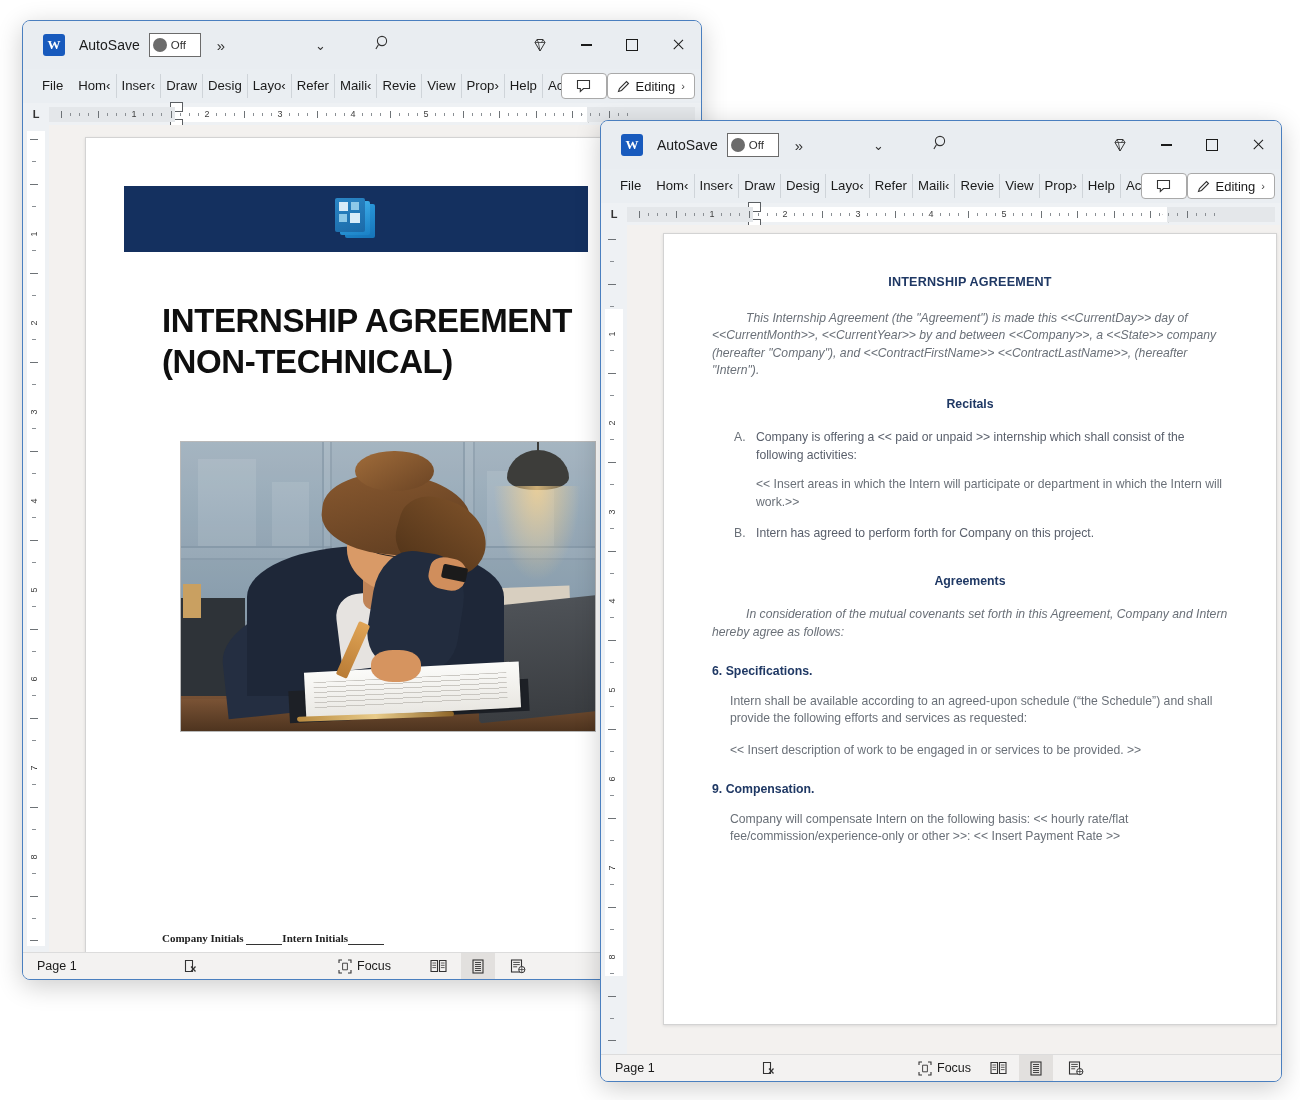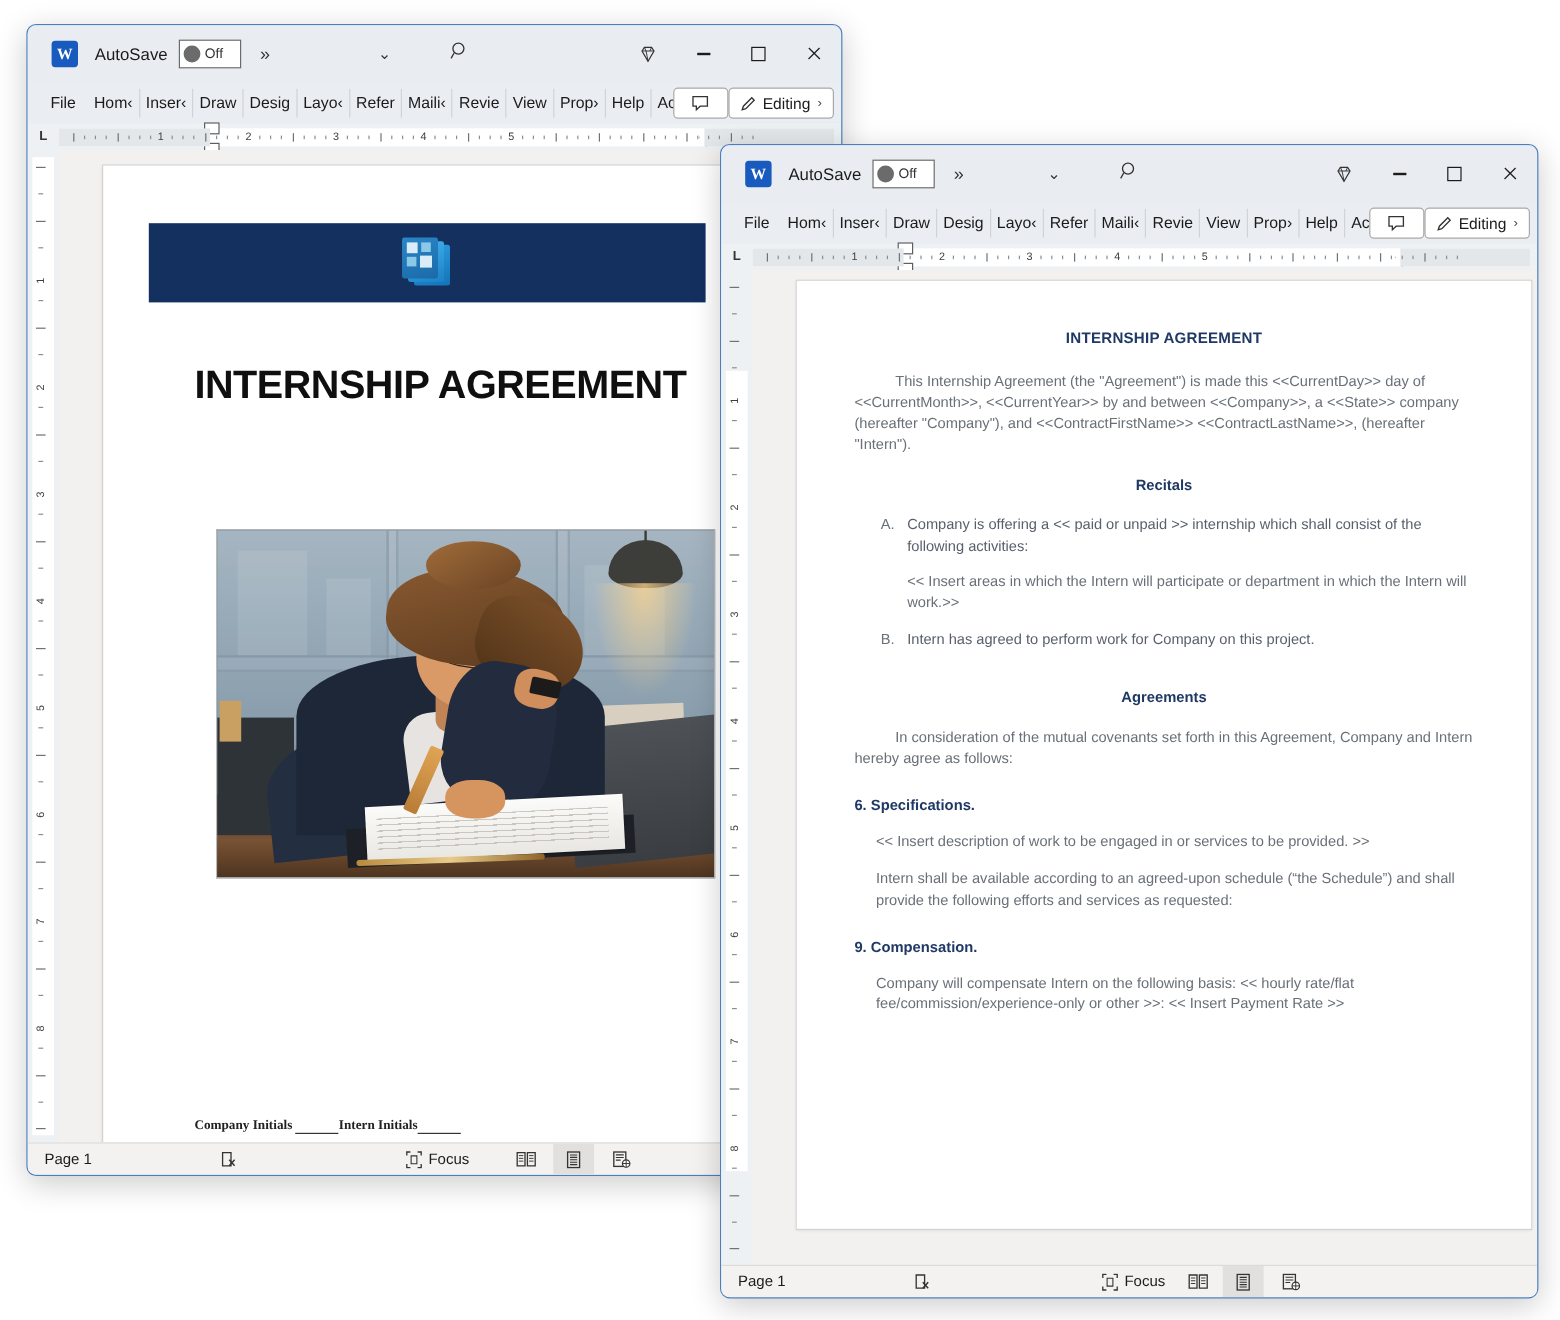--- a/index.html
+++ b/index.html
@@ -218,21 +218,21 @@
     background:linear-gradient(180deg,#e0a455,#b97c36);transform:rotate(24deg);border-radius:2px;}
   .ill-pen{position:absolute;left:28%;bottom:4%;width:38%;height:5px;
     background:linear-gradient(90deg,#b98a3e,#e8cb8a,#8d6427);border-radius:3px;transform:rotate(-2deg);}
   .ill-box{position:absolute;right:6%;top:50%;width:20%;height:11%;background:#d8cfc0;transform:rotate(-2deg);}
   .ill-cup{position:absolute;right:26%;top:50%;width:6%;height:14%;background:rgba(226,186,128,.75);border-radius:2px;}
 
   
   .d2{position:absolute;left:0;right:0;top:0;color:#595f6b;font-size:12.2px;line-height:17.5px;}
   .d2 .pad{padding:40px 48px 0 48px;}
   .d2-h1{text-align:center;color:#1f3864;font-weight:bold;font-size:12.6px;letter-spacing:.2px;margin-bottom:18px;}
-  .d2-p{margin:0 0 16px 0;color:#6a7078;text-align:left;}
+  .d2-p{margin:0 0 16px 0;color:#6a7078;text-align:left;font-style:italic;}
   .d2-ind{display:inline-block;width:34px;}
   .d2-h2{text-align:center;color:#1f3864;font-weight:bold;font-size:12.3px;margin:14px 0 16px 0;}
   .d2-li{display:flex;gap:10px;margin:0 0 12px 0;padding-left:22px;}
   .d2-li .mk{flex:0 0 12px;color:#6a7078;}
   .d2-sub{margin:0 0 14px 0;padding-left:44px;color:#6a7078;}
   .d2-num{color:#1f3864;font-weight:bold;font-size:12.3px;margin:22px 0 12px 0;}
   .d2-bodyind{margin:0 0 14px 0;padding-left:18px;color:#6a7078;}
 </style>
 </head>
 <body>
@@ -430,20 +430,21 @@
               <div class="pk-t pk-t1"></div>
                 <div class="pk-t pk-t2"></div>
               <div class="pk-t pk-t3"></div>
                 <div class="pk-t pk-t4"></div>
             </div>
           </div>
         </div>
 
         <div class="doc1-title">
           <div>INTERNSHIP AGREEMENT</div>
+          <div>(NON-TECHNICAL)</div>
         </div>
 
         <div class="doc1-img">
           <div class="ill">
             <div class="ill-win"></div>
             <div class="ill-pane" style="left:-2px;top:-2px;width:36%;height:40%;"></div>
             <div class="ill-pane" style="left:34%;top:-2px;width:36%;height:40%;"></div>
             <div class="ill-pane" style="left:68%;top:-2px;width:36%;height:40%;"></div>
             <div class="ill-pane" style="left:-2px;top:36%;width:36%;height:30%;"></div>
             <div class="ill-pane" style="left:68%;top:36%;width:36%;height:30%;"></div>
@@ -720,29 +721,29 @@
             <div class="d2-p"><span class="d2-ind"></span><span>This Internship Agreement (the "Agreement") is made this &lt;&lt;CurrentDay&gt;&gt; day of &lt;&lt;CurrentMonth&gt;&gt;, &lt;&lt;CurrentYear&gt;&gt; by and between &lt;&lt;Company&gt;&gt;, a &lt;&lt;State&gt;&gt; company (hereafter "Company"), and &lt;&lt;ContractFirstName&gt;&gt; &lt;&lt;ContractLastName&gt;&gt;, (hereafter "Intern").</span></div>
             <div class="d2-h2">Recitals</div>
 
             <div class="d2-li">
               <span class="mk">A.</span>
               <span>Company is offering a &lt;&lt; paid or unpaid &gt;&gt; internship which shall consist of the following activities:</span>
             </div>
             <div class="d2-sub">&lt;&lt; Insert areas in which the Intern will participate or department in which the Intern will work.&gt;&gt;</div>
             <div class="d2-li">
               <span class="mk">B.</span>
-              <span>Intern has agreed to perform work for Company on this project.</span>
+              <span>Intern has agreed to perform forth for Company on this project.</span>
             </div>
 
             <div class="d2-h2" style="margin-top:30px;">Agreements</div>
             <div class="d2-p"><span class="d2-ind"></span><span>In consideration of the mutual covenants set forth in this Agreement, Company and Intern hereby agree as follows:</span></div>
 
             <div class="d2-num">6. Specifications.</div>
+            <div class="d2-bodyind">Intern shall be available according to an agreed-upon schedule (“the Schedule”) and shall provide the following efforts and services as requested:</div>
             <div class="d2-bodyind">&lt;&lt; Insert description of work to be engaged in or services to be provided. &gt;&gt;</div>
-            <div class="d2-bodyind">Intern shall be available according to an agreed-upon schedule (“the Schedule”) and shall provide the following efforts and services as requested:</div>
 
             <div class="d2-num">9. Compensation.</div>
             <div class="d2-bodyind">Company will compensate Intern on the following basis: &lt;&lt; hourly rate/flat fee/commission/experience-only or other &gt;&gt;: &lt;&lt; Insert Payment Rate &gt;&gt;</div>
           </div>
 
         </div>
       </div>
     </div>
   </div>
 

